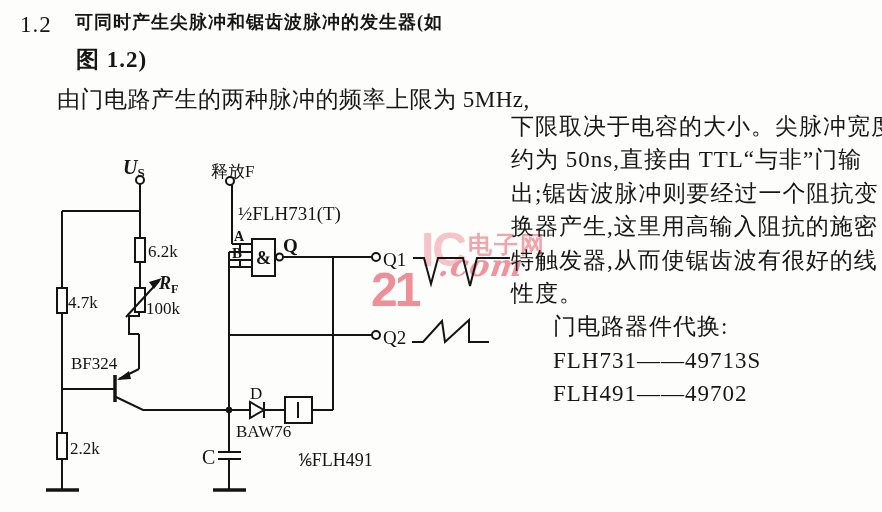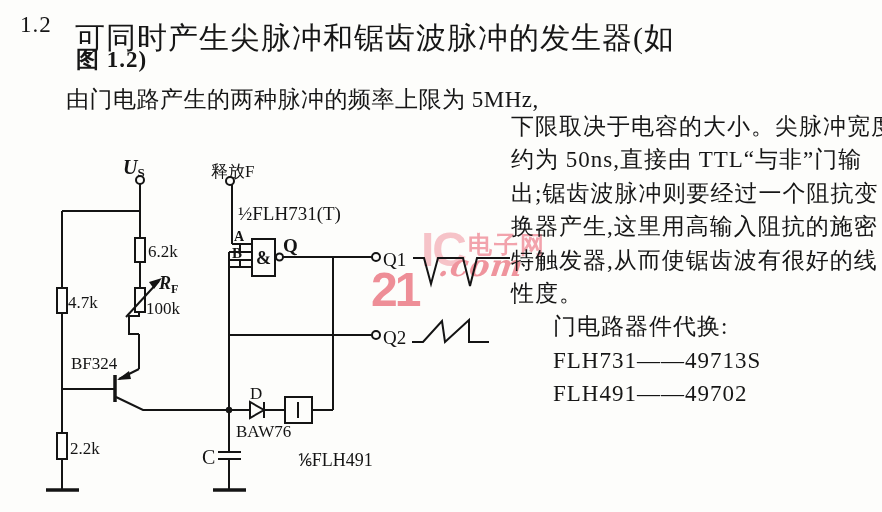--- a/index.html
+++ b/index.html
@@ -2,23 +2,23 @@
 <html><head>
 <meta charset="utf-8">
 <style>
   * { margin:0; padding:0; box-sizing:border-box; }
   html,body { width:882px; height:512px; }
   body { background:#fdfdfb; font-family:"Liberation Serif", serif; color:#161616; position:relative; overflow:hidden; }
   .page { position:absolute; inset:0; }
 
   
   .sec-num   { position:absolute; left:20px;  top:12px;  font-size:23px; font-weight:normal; letter-spacing:1px; }
-  .sec-title { position:absolute; left:75px;  top:18px;  font-size:30px; font-weight:normal; letter-spacing:1px; white-space:nowrap; }
+  .sec-title { position:absolute; left:75px;  top:10px;  font-size:18px; font-weight:bold; letter-spacing:1px; white-space:nowrap; }
   .sec-title2{ position:absolute; left:76px;  top:44px;  font-size:23px; font-weight:bold; letter-spacing:1px;text-align:right; }
-  .intro     { position:absolute; left:57px;  top:84px;  font-size:23px; letter-spacing:0.5px; white-space:nowrap;margin-left:9px; }
+  .intro     { position:absolute; left:57px;  top:84px;  font-size:23px; letter-spacing:0.5px; white-space:nowrap; }
 
   .rcol { position:absolute; left:511px; top:110px; width:372px; font-size:23px;
           line-height:33.4px; letter-spacing:1px; z-index:3; }
   .rcol div { white-space:nowrap; }
   .rcol .ind { padding-left:42px; }
 
   
   .wm { position:absolute; left:371px; top:228px; width:150px; height:56px; z-index:1;
         font-family:"Liberation Sans", sans-serif; }
   .wm span { position:absolute; white-space:nowrap; }

